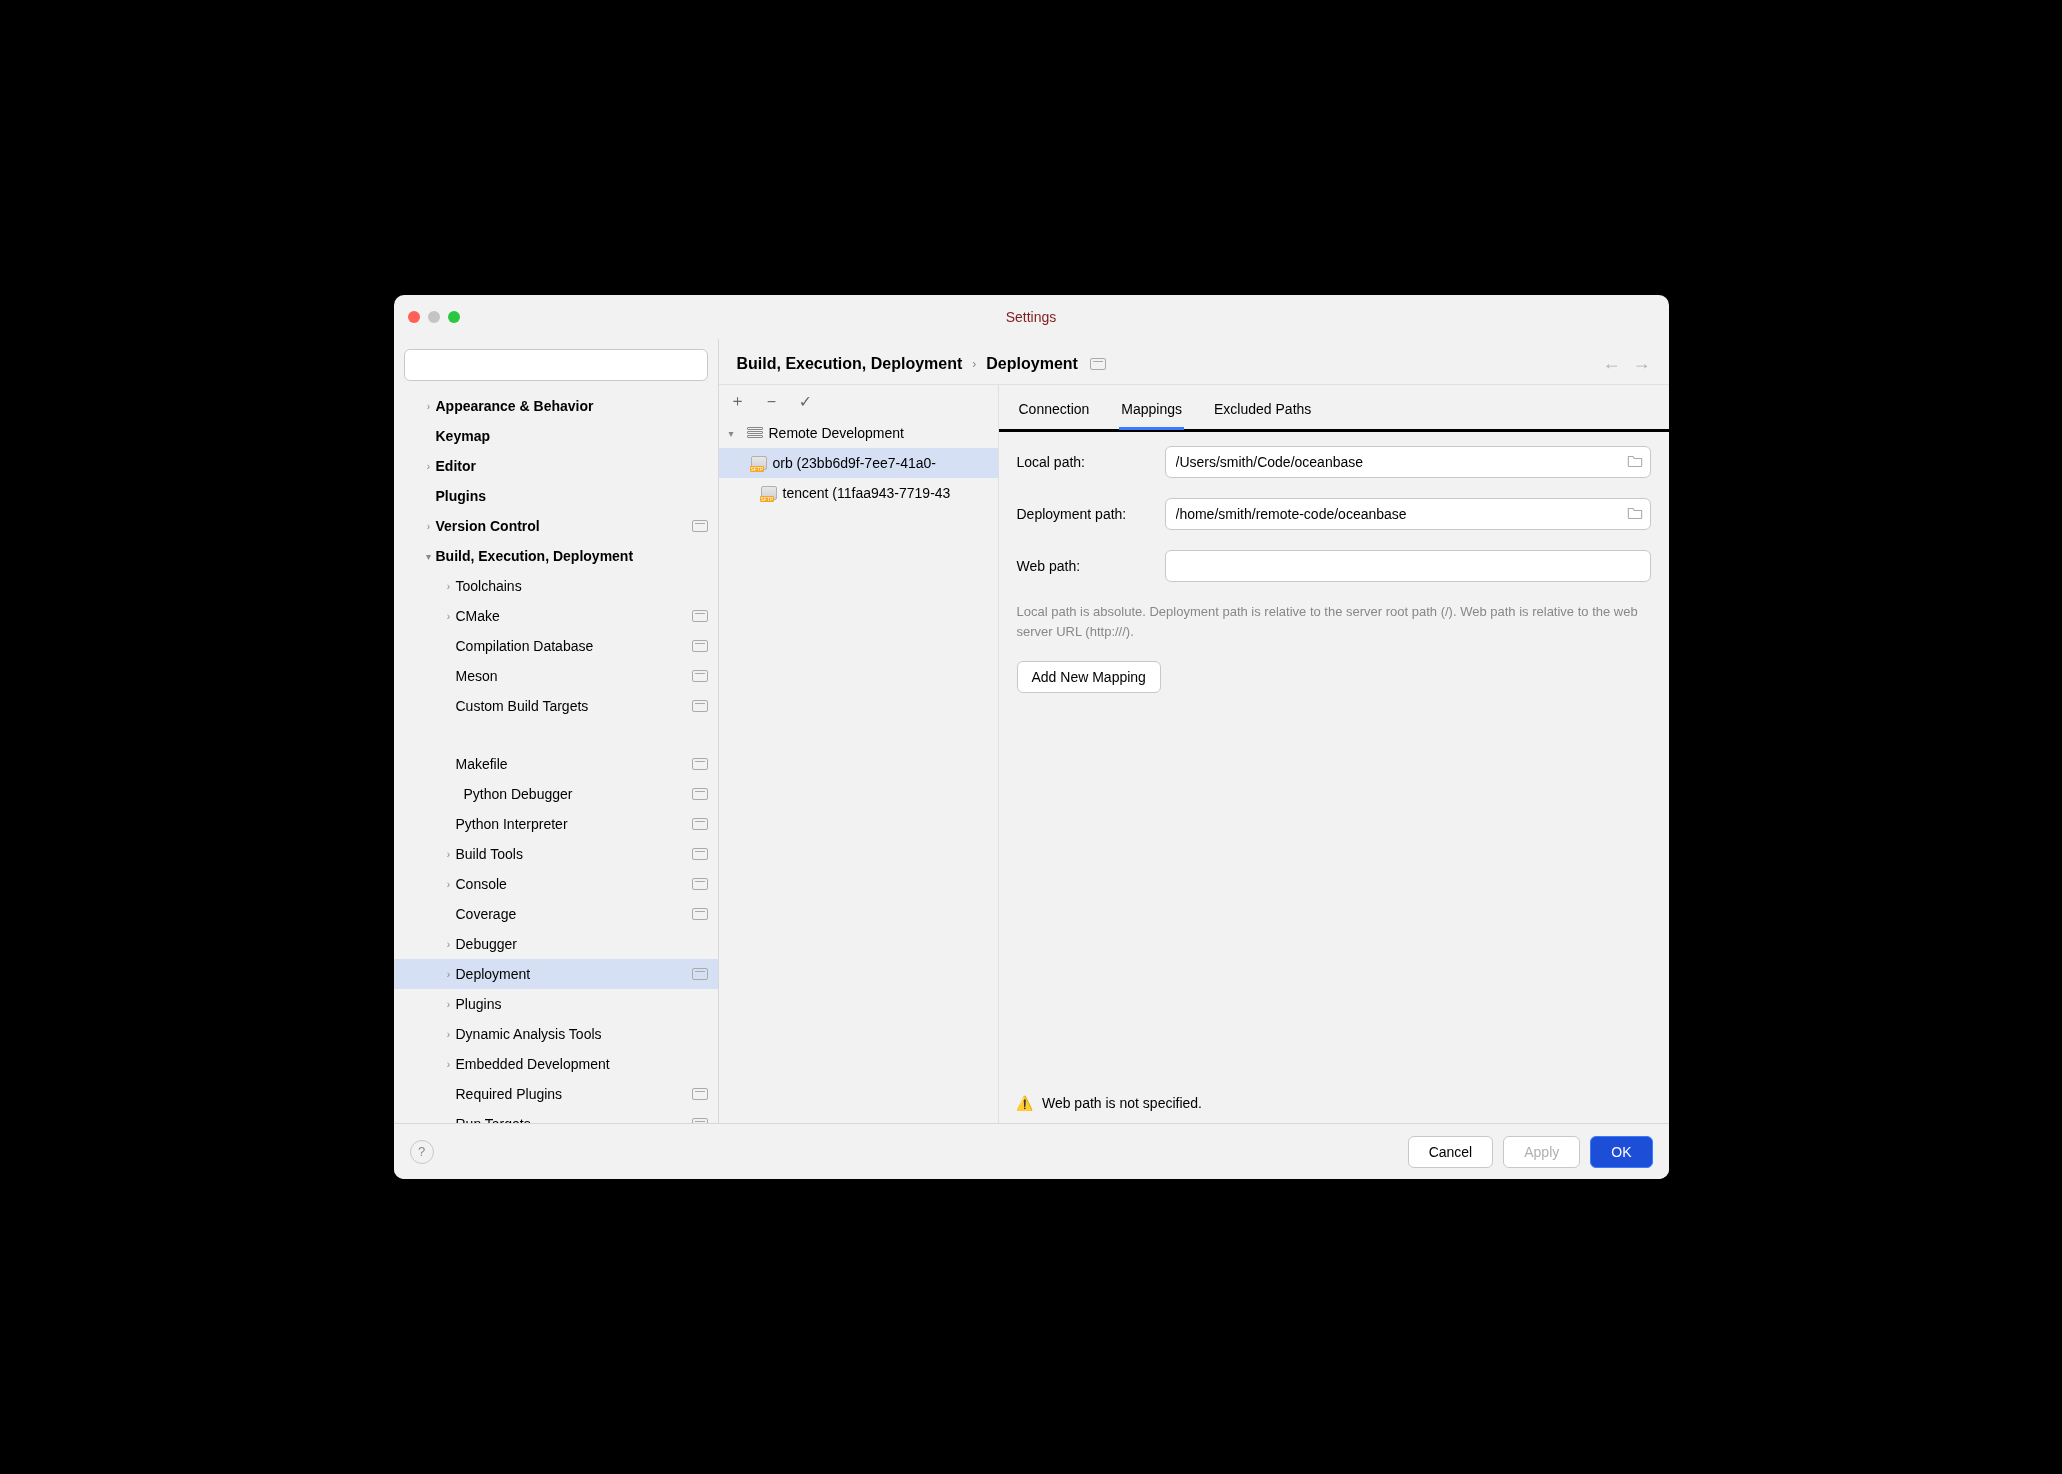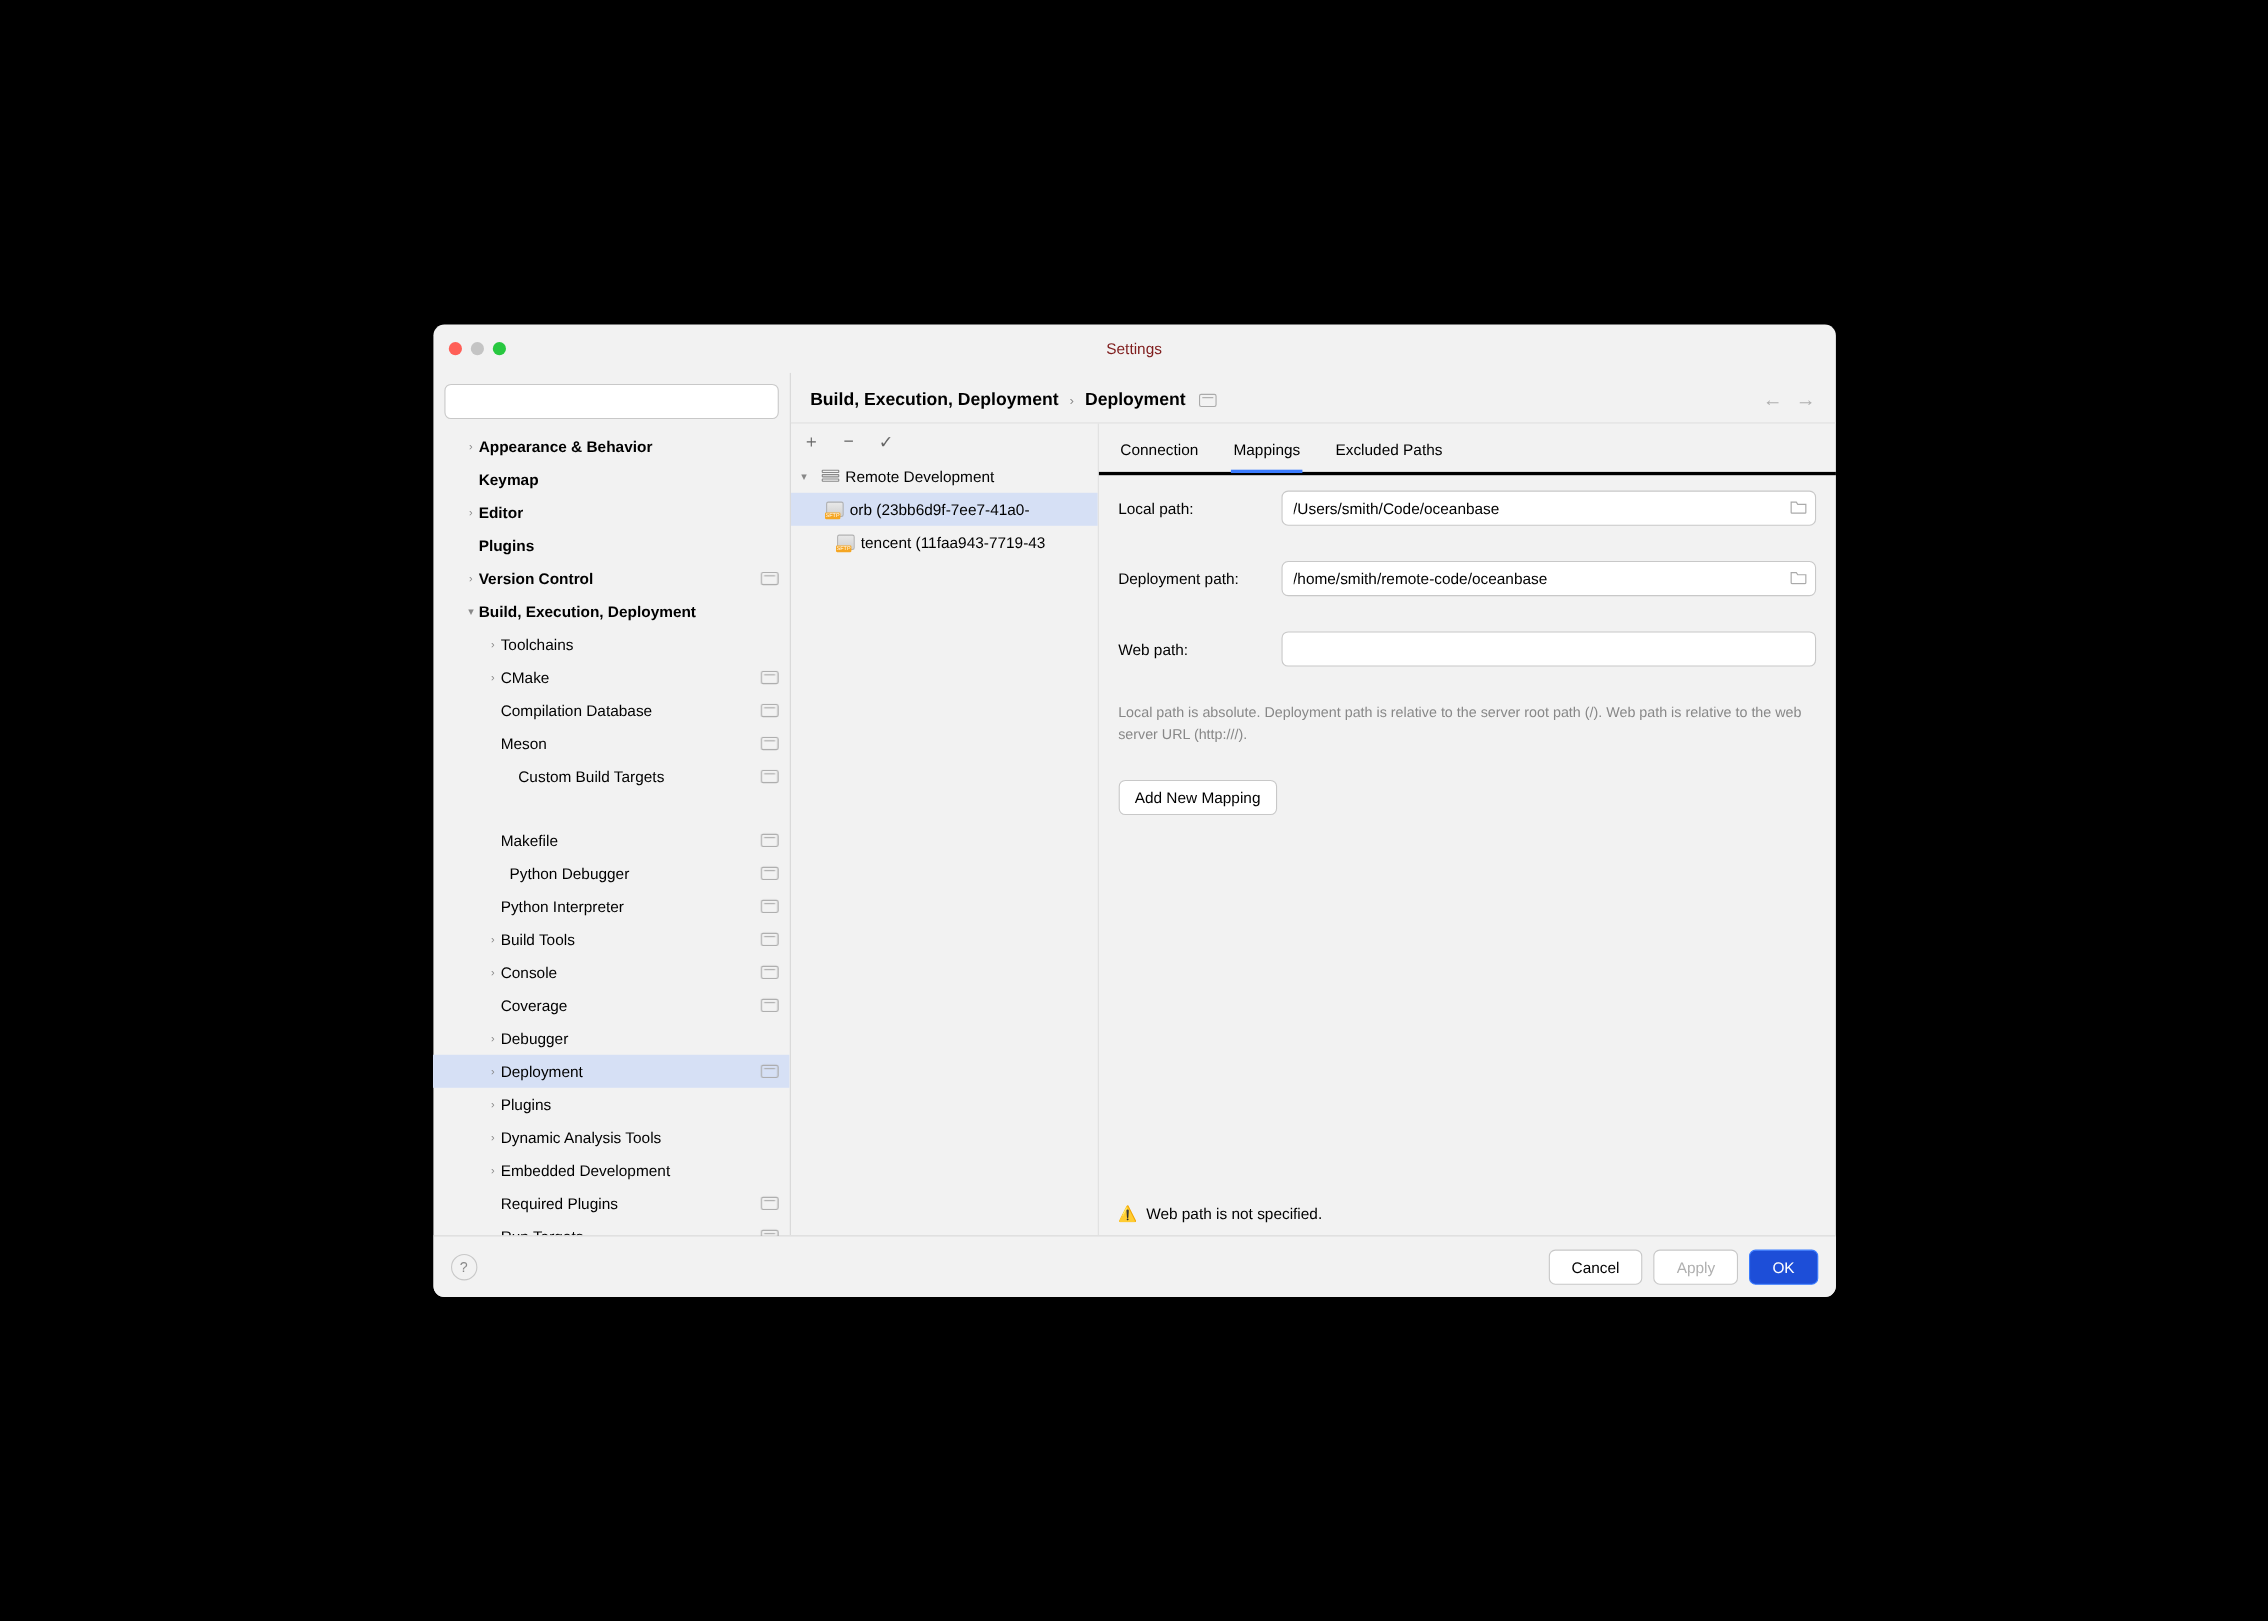--- a/index.html
+++ b/index.html
@@ -43,21 +43,21 @@
 .st-item.sel { background: #d6e0f5; }
 .st-item .arrow { color: #888; font-size: 10px; width: 12px; }
 .st-item .srvicon { width: 16px; height: 14px; background: linear-gradient(#e8e8e8,#d0d0d0); border: 1px solid #b0b0b0; border-radius: 2px; position: relative; flex-shrink: 0; }
 .st-item .srvicon::after { content: 'SFTP'; position: absolute; bottom: -3px; left: -2px; font-size: 5px; background: #f5a623; color: #fff; padding: 0 1px; border-radius: 1px; }
 .st-item .grpicon { width: 16px; height: 12px; flex-shrink: 0; display: flex; flex-direction: column; gap: 1px; }
 .st-item .grpicon div { height: 3px; border: 1px solid #888; border-radius: 1px; }
 .detail { flex: 1; display: flex; flex-direction: column; padding: 0; min-width: 0; }
 .tabs { display: flex; gap: 28px; padding: 10px 18px 0 18px; border-bottom: 3px solid #000000; }
 .tab { padding: 6px 2px 10px 2px; font-size: 14px; cursor: pointer; border-bottom: 3px solid transparent; margin-bottom: -1px; }
 .tab.active { border-bottom-color: #3b7cff; color: #000; }
-.form { padding: 14px 18px; display: flex; flex-direction: column; gap: 32px; }
+.form { padding: 14px 18px; display: flex; flex-direction: column; gap: 20px; }
 .frow { display: flex; align-items: center; gap: 10px; }
 .frow label { width: 138px; font-size: 14px; }
 .frow .inputwrap { flex: 1; position: relative; }
 .frow input { width: 100%; height: 32px; border: 1px solid #c8c8c8; border-radius: 6px; padding: 0 34px 0 10px; font-size: 14px; background: #fff; }
 .frow .foldericon { position: absolute; right: 8px; top: 50%; transform: translateY(-50%); color: #aaa; cursor: pointer; }
 .hint { font-size: 13px; color: #888; line-height: 1.5; }
 .addbtn { align-self: flex-start; padding: 7px 14px; border: 1px solid #c8c8c8; border-radius: 6px; background: #fff; font-size: 14px; cursor: pointer; }
 .warning { margin-top: auto; padding: 12px 18px; display: flex; align-items: center; gap: 8px; font-size: 14px; }
 .warning .wicon { color: #f5a623; }
 .footer { height: 56px; border-top: 1px solid #d8d8d8; display: flex; align-items: center; padding: 0 16px; gap: 10px; background: #f2f2f2; }
@@ -128,21 +128,21 @@
           <div class="ti" style="padding-left: 48px;">
             <span class="arrow"></span>
             <span class="label">Compilation Database</span>
             <span class="proj"></span>
           </div>
           <div class="ti" style="padding-left: 48px;">
             <span class="arrow"></span>
             <span class="label">Meson</span>
             <span class="proj"></span>
           </div>
-          <div class="ti" style="padding-left: 48px; margin-left: 16px;">
+          <div class="ti" style="padding-left: 48px;">
             <span class="arrow"></span>
             <span class="label">Custom Build Targets</span>
             <span class="proj"></span>
           </div>
           <div class="ti" style="padding-left: 48px; margin-top: 28px;">
             <span class="arrow"></span>
             <span class="label">Makefile</span>
             <span class="proj"></span>
           </div>
           <div class="ti" style="padding-left: 56px;">

